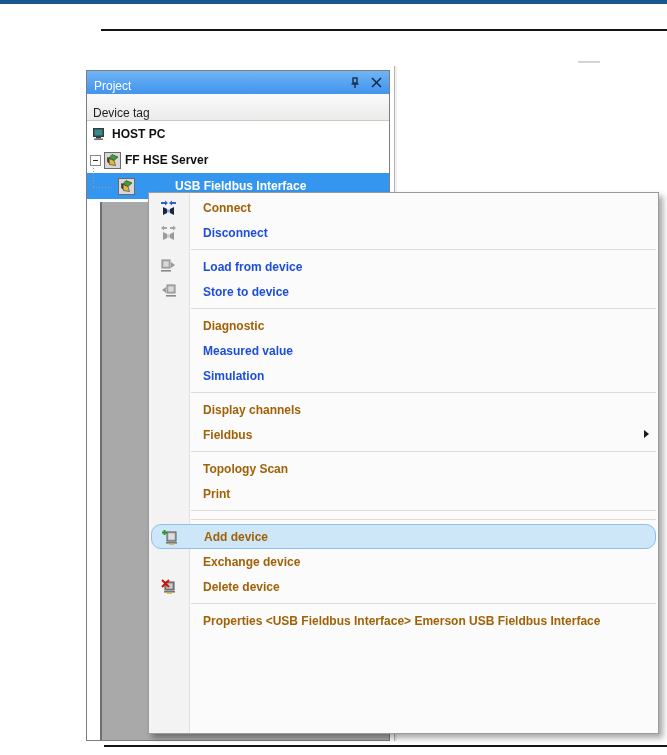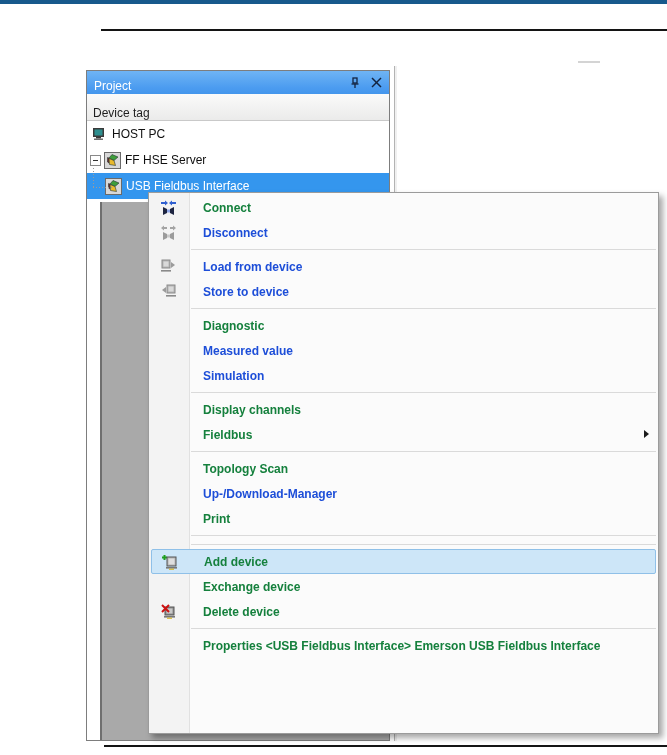--- a/index.html
+++ b/index.html
@@ -20,21 +20,21 @@
   .titlebar .title{color:#ffffff;font-size:12px;padding-left:7px;}
   .tb-icons{position:absolute;right:6px;top:0;height:23px;display:flex;align-items:center;gap:7px;}
   .tb-btn{width:14px;height:14px;display:flex;align-items:center;justify-content:center;cursor:default;}
 
   .colheader{position:absolute;left:0;top:23px;right:0;height:27px;
              background:linear-gradient(#fafafa,#ebebea);border-bottom:1px solid #c9c9c9;
              display:flex;align-items:flex-end;box-sizing:border-box;}
   .colheader span{font-size:12px;color:#1e1e1e;padding-left:6px;}
 
   .tree{position:absolute;left:0;top:50px;right:0;}
-  .trow{position:relative;height:26px;display:flex;align-items:center;font-size:12px;font-weight:400;color:#101010;}
+  .trow{position:relative;height:26px;display:flex;align-items:center;font-size:12px;font-weight:700;color:#101010;}
   .trow.selected{background:#3496ee;color:#ffffff;}
   .ticon{width:17px;height:17px;flex:0 0 auto;display:flex;align-items:center;justify-content:center;}
   .tlabel{padding-left:4px;white-space:nowrap;}
   .expander{width:9px;height:9px;background:#ffffff;border:1px solid #898989;box-sizing:content-box;
             display:flex;align-items:center;justify-content:center;flex:0 0 auto;}
   .expander::after{content:"";width:5px;height:1px;background:#333;}
   .connector-v{position:absolute;left:93px;top:168px;width:1px;height:20px;
      background-image:repeating-linear-gradient(#9a9a9a 0 1px,transparent 1px 3px);}
   .connector-h{position:absolute;left:93px;top:187px;width:20px;height:1px;
      background-image:repeating-linear-gradient(90deg,#9a9a9a 0 1px,transparent 1px 3px);}
@@ -44,24 +44,24 @@
 
   .splitter{position:absolute;left:394px;top:66px;width:3px;height:675px;
             background:#f0f0f0;border-left:1px solid #b3b3b3;box-sizing:border-box;}
 
   
   .menu{position:absolute;left:148px;top:192px;width:511px;height:542px;background:#fbfbfb;
         border:1px solid #9b9b9b;box-sizing:border-box;box-shadow:4px 4px 6px rgba(0,0,0,0.35);
         padding-top:2px;}
   .gutter{position:absolute;left:0;top:0;bottom:0;width:40px;background:#f3f3f3;border-right:1px solid #e1e1e1;}
   .mi{position:relative;height:25px;display:flex;align-items:center;font-size:12px;font-weight:600;
-      color:#15803d;padding-left:54px;box-sizing:border-box;}
+      color:#a16207;padding-left:54px;box-sizing:border-box;}
   .mi.disabled{color:#1d4ed8;}
   .mi .mic{position:absolute;left:11px;top:4px;width:17px;height:17px;display:flex;align-items:center;justify-content:center;}
-  .mi.hover{background:#cde6f8;border:1px solid #8fc0e8;border-radius:2px;margin:0 2px;padding-left:52px;}
+  .mi.hover{background:#cde6f8;border:1px solid #8fc0e8;border-radius:10px;margin:0 2px;padding-left:52px;}
   .mi.hover .mic{left:9px;}
   .sub-arrow{position:absolute;right:9px;top:8px;width:0;height:0;
              border-left:5px solid #1b1b1b;border-top:4px solid transparent;border-bottom:4px solid transparent;}
   .msep{height:9px;position:relative;}
   .msep::after{content:"";position:absolute;left:42px;right:2px;top:4px;height:1px;background:#dadada;}
 </style>
 </head>
 <body>
 
 <div id="stage">
@@ -114,21 +114,21 @@
           <svg width="17" height="17" viewBox="0 0 17 17">
             <rect x="0.5" y="0.5" width="16" height="16" fill="#d8d8d8" stroke="#6a6a6a"></rect>
             <polygon points="8,2.5 14,5 10,8.5 5,6" fill="#3f9e3b" stroke="#233" stroke-width="0.6"></polygon>
             <polygon points="3.5,5.5 5,6 5,11 3.5,10" fill="#8a2e28" stroke="#233" stroke-width="0.6"></polygon>
             <polygon points="5,6.5 10,8.5 11.5,13.5 5.5,12.5" fill="#e8b92c" stroke="#233" stroke-width="0.6"></polygon>
           </svg>
         </span>
         <span class="tlabel">FF HSE Server</span>
       </div>
 
-      <div class="trow selected" style="padding-left:18px;">
+      <div class="trow selected" style="padding-left:31px;gap:36px;">
         <span class="ticon">
           <svg width="17" height="17" viewBox="0 0 17 17">
             <rect x="0.5" y="0.5" width="16" height="16" fill="#d8d8d8" stroke="#6a6a6a"></rect>
             <polygon points="8,2.5 14,5 10,8.5 5,6" fill="#3f9e3b" stroke="#233" stroke-width="0.6"></polygon>
             <polygon points="3.5,5.5 5,6 5,11 3.5,10" fill="#8a2e28" stroke="#233" stroke-width="0.6"></polygon>
             <polygon points="5,6.5 10,8.5 11.5,13.5 5.5,12.5" fill="#e8b92c" stroke="#233" stroke-width="0.6"></polygon>
           </svg>
         </span>
         <span class="tlabel">USB Fieldbus Interface</span>
       </div>
@@ -217,23 +217,20 @@
     <div class="mi">
       <span>Fieldbus</span>
       <span class="sub-arrow"></span>
     </div>
 
     <div class="msep"></div>
 
     <div class="mi">
       <span>Topology Scan</span>
     </div>
-    <div class="mi disabled">
-      <span>Up-/Download-Manager</span>
-    </div>
     <div class="mi">
       <span>Print</span>
     </div>
 
     <div class="msep"></div>
 
 
     <div class="msep"></div>
 
     <div class="mi hover">

